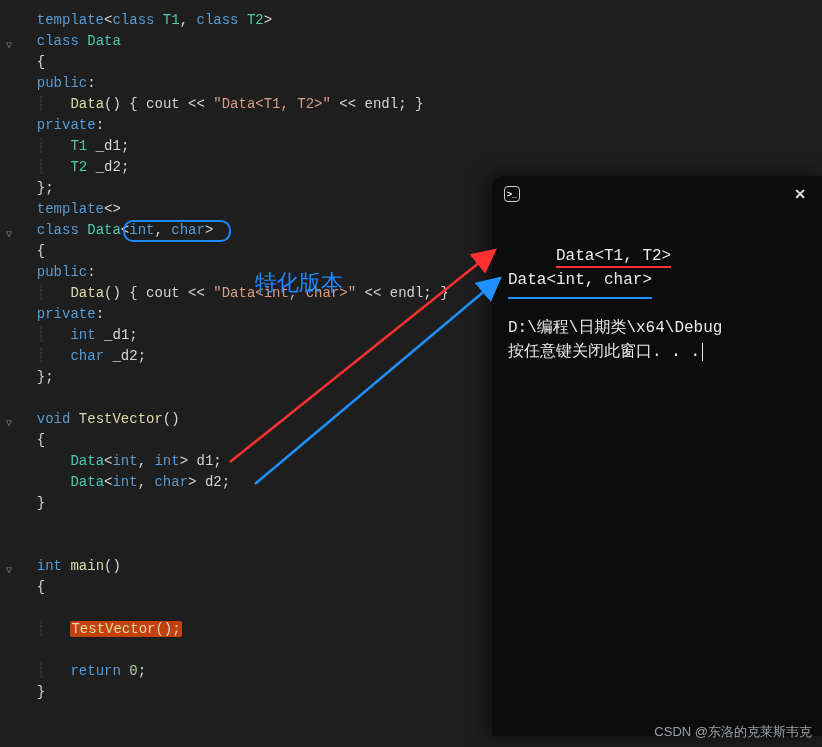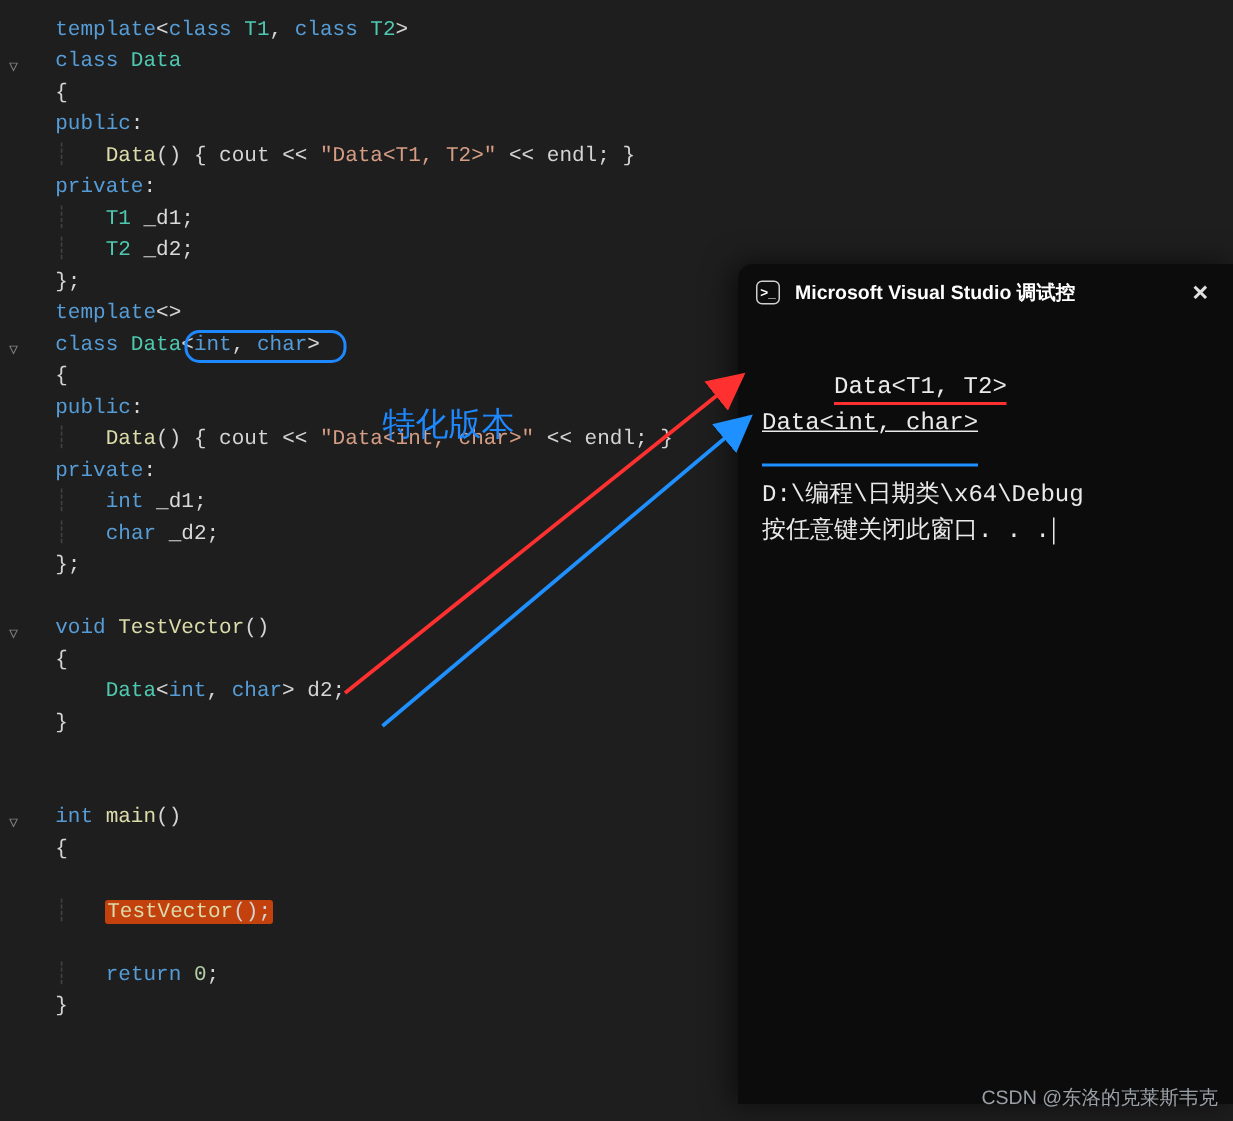--- a/index.html
+++ b/index.html
@@ -84,21 +84,21 @@
     font-size: 9px;
   }
   .close-x { font-size: 14px; color: #e0e0e0; padding: 0 4px; }
   .console-body {
     padding: 8px 16px;
     font-size: 16px;
     line-height: 24px;
     white-space: pre;
   }
   .uline-red { border-bottom: 2px solid #ff3030; padding-bottom: 1px; margin-left: 48px; }
-  .uline-blue { border-bottom: 2px solid #1e90ff; padding-bottom: 18px; text-decoration: underline; }
+  .uline-blue { border-bottom: 2px solid #1e90ff; padding-bottom: 8px; }
   .cursor { display:inline-block; width:1px; height:18px; background:#eaeaea; vertical-align:middle; margin-left:2px; }
   svg.arrows {
     position: absolute;
     left: 0; top: 0;
     width: 822px; height: 747px;
     pointer-events: none;
   }
   .watermark {
     position: absolute;
     right: 10px; bottom: 6px;
@@ -125,41 +125,41 @@
   <div class="line"><span class="guide">  </span><span class="punc">{</span></div>
   <div class="line"><span class="guide">  </span><span class="kw">public</span><span class="punc">:</span></div>
   <div class="line"><span class="guide">  </span><span class="guide">┊   </span><span class="func">Data</span><span class="punc">() { </span><span class="ident">cout</span><span class="punc"> &lt;&lt; </span><span class="str">"Data&lt;int, char&gt;"</span><span class="punc"> &lt;&lt; </span><span class="ident">endl</span><span class="punc">; }</span></div>
   <div class="line"><span class="guide">  </span><span class="kw">private</span><span class="punc">:</span></div>
   <div class="line"><span class="guide">  </span><span class="guide">┊   </span><span class="kw">int</span><span class="punc"> </span><span class="member">_d1</span><span class="punc">;</span></div>
   <div class="line"><span class="guide">  </span><span class="guide">┊   </span><span class="kw">char</span><span class="punc"> </span><span class="member">_d2</span><span class="punc">;</span></div>
   <div class="line"><span class="guide">  </span><span class="punc">};</span></div>
   <div class="line">&nbsp;</div>
   <div class="line"><span class="fold">▽</span><span class="guide">  </span><span class="kw">void</span><span class="punc"> </span><span class="func">TestVector</span><span class="punc">()</span></div>
   <div class="line"><span class="guide">  </span><span class="punc">{</span></div>
+  <div class="line"><span class="guide">  </span><span class="guide">    </span><span class="type">Data</span><span class="punc">&lt;</span><span class="kw">int</span><span class="punc">, </span><span class="kw">int</span><span class="punc">&gt; </span><span class="ident">d1</span><span class="punc">;</span></div>
   <div class="line"><span class="guide">  </span><span class="guide">    </span><span class="type">Data</span><span class="punc">&lt;</span><span class="kw">int</span><span class="punc">, </span><span class="kw">char</span><span class="punc">&gt; </span><span class="ident">d2</span><span class="punc">;</span></div>
   <div class="line"><span class="guide">  </span><span class="punc">}</span></div>
   <div class="line">&nbsp;</div>
   <div class="line">&nbsp;</div>
   <div class="line"><span class="fold">▽</span><span class="guide">  </span><span class="kw">int</span><span class="punc"> </span><span class="func">main</span><span class="punc">()</span></div>
   <div class="line"><span class="guide">  </span><span class="punc">{</span></div>
   <div class="line">&nbsp;</div>
   <div class="line"><span class="guide">  </span><span class="guide">┊   </span><span class="callhl"><span class="func">TestVector</span><span class="punc">();</span></span></div>
   <div class="line">&nbsp;</div>
   <div class="line"><span class="guide">  </span><span class="guide">┊   </span><span class="kw">return</span><span class="punc"> </span><span class="num">0</span><span class="punc">;</span></div>
   <div class="line"><span class="guide">  </span><span class="punc">}</span></div>
 </div>
 
 <div class="ring" style="left:123px; top:220px; width:108px; height:22px;"></div>
 
 <div class="annotation-label">特化版本</div>
 
 <div class="console">
   <div class="console-titlebar">
     <span class="console-icon">&gt;_</span>
-    <span>Microsoft Visual Studio 调试控</span>
     <span class="spacer"></span>
     <span class="close-x">✕</span>
   </div>
   <div class="console-body">
 <span class="uline-red">Data&lt;T1, T2&gt;</span>
 <span class="uline-blue">Data&lt;int, char&gt;</span>
 
 <span>D:\编程\日期类\x64\Debug</span>
 <span>按任意键关闭此窗口. . .</span><span class="cursor"></span>
   </div>

